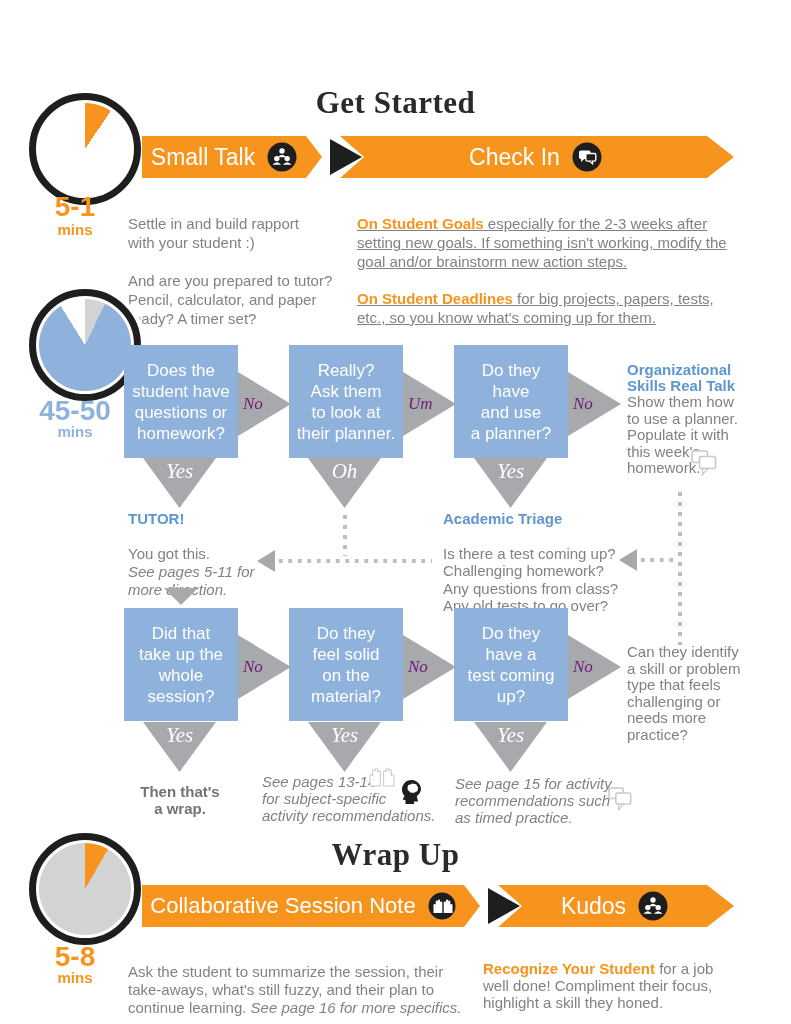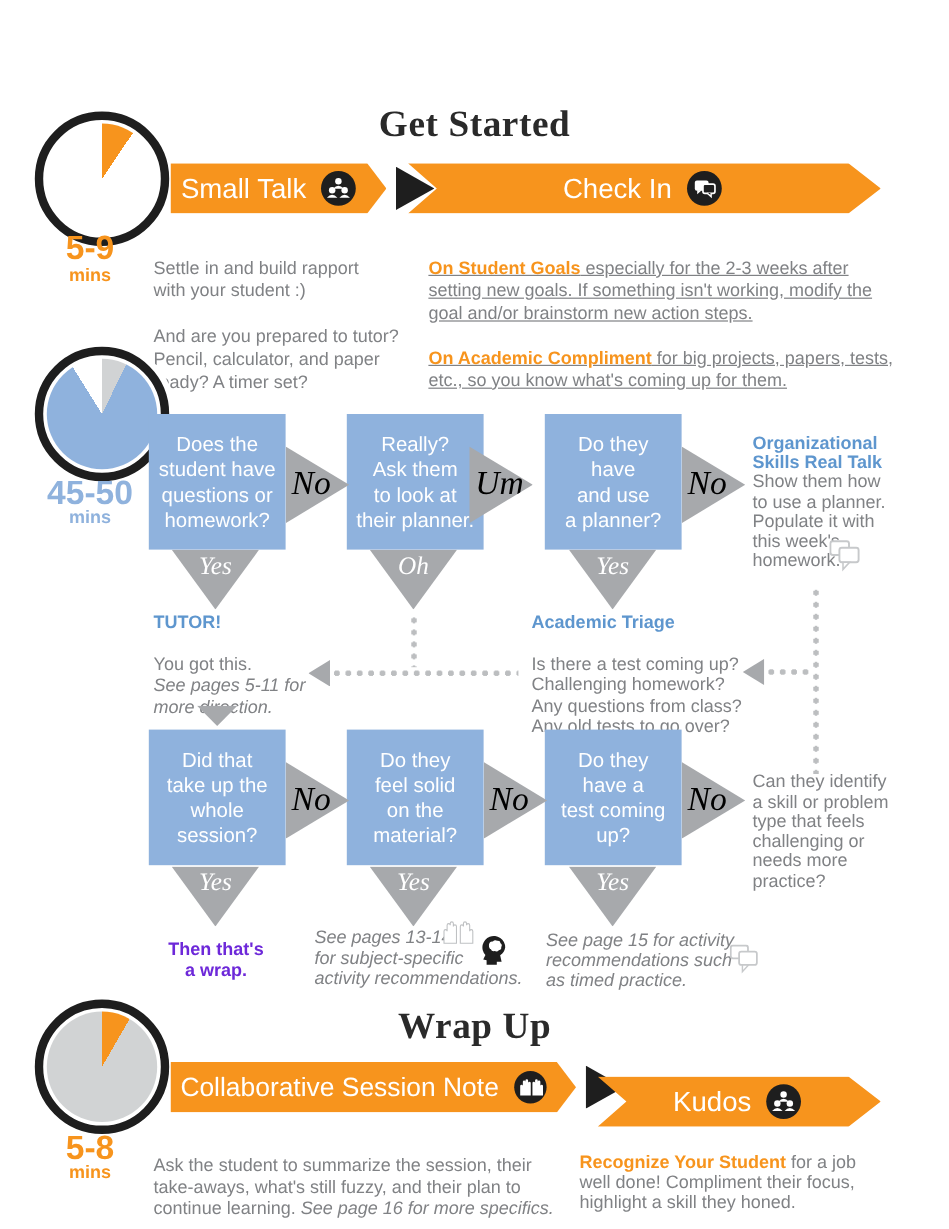--- a/index.html
+++ b/index.html
@@ -21,55 +21,55 @@
   .banner{position:absolute;height:42px;background:#F7941D;color:#fff;display:flex;align-items:center;justify-content:center;
     font-size:23px;line-height:42px;gap:12px;box-sizing:border-box;}
   .tip-r{clip-path:polygon(0 0,calc(100% - 16px) 0,100% 50%,calc(100% - 16px) 100%,0 100%);padding-right:16px;}
   .notch-tip{clip-path:polygon(0 0,calc(100% - 27px) 0,100% 50%,calc(100% - 27px) 100%,0 100%,24px 50%);padding-left:24px;padding-right:27px;}
   .chevron{position:absolute;width:32px;height:36px;background:#1e1e1e;clip-path:polygon(0 0,100% 50%,0 100%);}
   
   .qbox{position:absolute;width:114px;height:113px;background:#8FB2DD;color:#fff;display:flex;align-items:center;justify-content:center;
     text-align:center;font-size:17px;line-height:21px;}
   .lines{white-space:pre-line;}
   .arr-right{position:absolute;width:53px;height:64px;background:#A7A9AC;clip-path:polygon(0 0,100% 50%,0 100%);
-    display:flex;align-items:center;color:#000000;font-family:"Liberation Serif",serif;font-style:italic;font-size:28px;
+    display:flex;align-items:center;color:#701a75;font-family:"Liberation Serif",serif;font-style:italic;font-size:17px;
     padding-left:5px;box-sizing:border-box;text-align:center;}
   .arr-down{position:absolute;width:73px;height:50px;background:#A7A9AC;clip-path:polygon(0 0,100% 0,50% 100%);
     display:flex;justify-content:center;color:#fff;font-family:"Liberation Serif",serif;font-style:italic;font-size:21px;
     padding-top:1px;box-sizing:border-box;}
   .small-down{position:absolute;width:34px;height:17px;background:#A7A9AC;clip-path:polygon(0 0,100% 0,50% 100%);}
   .arrhead-left{position:absolute;width:18px;height:22px;background:#A7A9AC;clip-path:polygon(100% 0,100% 100%,0 50%);}
   .dots-h{position:absolute;height:6px;background-image:radial-gradient(circle 2.4px at 50% 50%,#BCBEC0 95%,rgba(188,190,192,0));
     background-size:9.5px 6px;background-repeat:repeat-x;}
   .dots-v{position:absolute;width:6px;background-image:radial-gradient(circle 2.4px at 50% 50%,#BCBEC0 95%,rgba(188,190,192,0));
     background-size:6px 10px;background-repeat:repeat-y;}
   
   .note{position:absolute;color:#808285;font-size:15px;line-height:19px;margin-top:27px;}
   .note p{margin:0 0 18px 0;}
   .blue-title{color:#5E96CE;font-weight:bold;}
   .side-block{position:absolute;font-size:15px;line-height:16.5px;color:#808285;}
   .side-block .blue-title{display:block;line-height:16px;}
   .ital{font-style:italic;}
   .seg-lead{color:#F7941D;font-weight:bold;}
   .seg-ital{font-style:italic;}
   .seg-plain{}
-  .wrap-hint{position:absolute;color:#6d28d9;font-weight:bold;font-size:15px;line-height:17px;text-align:center;}
+  .wrap-hint{position:absolute;color:#737373;font-weight:bold;font-size:15px;line-height:17px;text-align:center;}
   svg{display:block;}
 </style>
 </head>
 <body>
 
 <div id="canvas">
 
   <div class="section-title" style="top:85px;">Get Started</div>
 
   <div class="clock clock-gs" style="left:29px;top:93px;">
     <div class="face"></div>
   </div>
-  <div class="clock-time c-orange" style="top:193px;">5-9</div>
+  <div class="clock-time c-orange" style="top:193px;">5-1</div>
   <div class="clock-unit c-orange" style="top:222px;">mins</div>
 
   <div class="banner tip-r" style="left:142px;top:136px;width:180px;">
     <span>Small Talk</span>
     <span>
       <svg width="30" height="30" viewBox="0 0 30 30">
           <circle cx="15" cy="15" r="14.5" fill="#1E1E1E"></circle>
           <g fill="#FFF">
             <circle cx="15" cy="9" r="2.7"></circle>
             <path d="M10.6 15.2 Q15 10.2 19.4 15.2 Z"></path>
@@ -96,21 +96,21 @@
   </div>
 
   <div class="note lines" style="left:128px;top:187px;width:225px;">Settle in and build rapport
 with your student :)
 
 And are you prepared to tutor?
 Pencil, calculator, and paper
 ready? A timer set?</div>
   <div class="note" style="left:357px;top:187px;width:388px;text-decoration:underline;">
     <p><span class="seg-lead">On Student Goals</span><span class="seg-plain"> especially for the 2-3 weeks after setting new goals.  If something isn't working, modify the goal and/or brainstorm new action steps.</span></p>
-    <p><span class="seg-lead">On Academic Compliment</span><span class="seg-plain"> for big projects, papers, tests, etc., so you know what's coming up for them.</span></p>
+    <p><span class="seg-lead">On Student Deadlines</span><span class="seg-plain"> for big projects, papers, tests, etc., so you know what's coming up for them.</span></p>
   </div>
 
 
   <div class="clock clock-ins" style="left:29px;top:289px;">
     <div class="face"></div>
   </div>
   <div class="clock-time c-blue" style="top:397px;">45-50</div>
   <div class="clock-unit c-blue" style="top:424px;">mins</div>
 
   <div class="qbox lines" style="left:124px;top:345px;">Does the
@@ -122,21 +122,21 @@
 to look at
 their planner.</div>
   <div class="qbox lines" style="left:454px;top:345px;">Do they
 have
 and use
 a planner?</div>
 
   <div class="arr-right" style="left:238px;top:372px;">
       <span>No</span>
     </div>
-  <div class="arr-right" style="left:391px;top:372px;">
+  <div class="arr-right" style="left:403px;top:372px;">
       <span>Um</span>
     </div>
   <div class="arr-right" style="left:568px;top:372px;">
       <span>No</span>
     </div>
 
   <div class="arr-down" style="left:143px;top:458px;">
       <span>Yes</span>
     </div>
   <div class="arr-down" style="left:308px;top:458px;">
@@ -278,21 +278,21 @@
       <svg width="28" height="28" viewBox="0 0 28 28">
           <circle cx="14" cy="14" r="13.5" fill="#1E1E1E"></circle>
           <g fill="#FFF">
             <path d="M5.5 21 V13 a1.1 1.1 0 0 1 2.2 0 V9.5 a1.1 1.1 0 0 1 2.2 0 V8.5 a1.1 1.1 0 0 1 2.2 0 V10.5 a1.1 1.1 0 0 1 2.2 0 V21 Z"></path>
             <path d="M15.7 21 V10.5 a1.1 1.1 0 0 1 2.2 0 V8.5 a1.1 1.1 0 0 1 2.2 0 V9.5 a1.1 1.1 0 0 1 2.2 0 V13 a1.1 1.1 0 0 1 2.2 0 V21 Z"></path>
           </g>
         </svg>
     </span>
   </div>
   <div class="chevron" style="left:488px;top:888px;"></div>
-  <div class="banner notch-tip" style="left:498px;top:885px;width:236px;margin-top:12px;">
+  <div class="banner notch-tip" style="left:498px;top:885px;width:236px;">
     <span>Kudos</span>
     <span>
       <svg width="30" height="30" viewBox="0 0 30 30">
           <circle cx="15" cy="15" r="14.5" fill="#1E1E1E"></circle>
           <g fill="#FFF">
             <circle cx="15" cy="9" r="2.7"></circle>
             <path d="M10.6 15.2 Q15 10.2 19.4 15.2 Z"></path>
             <circle cx="9.8" cy="16.6" r="2.7"></circle>
             <path d="M5.4 22.8 Q9.8 17.8 14.2 22.8 Z"></path>
             <circle cx="20.2" cy="16.6" r="2.7"></circle>

